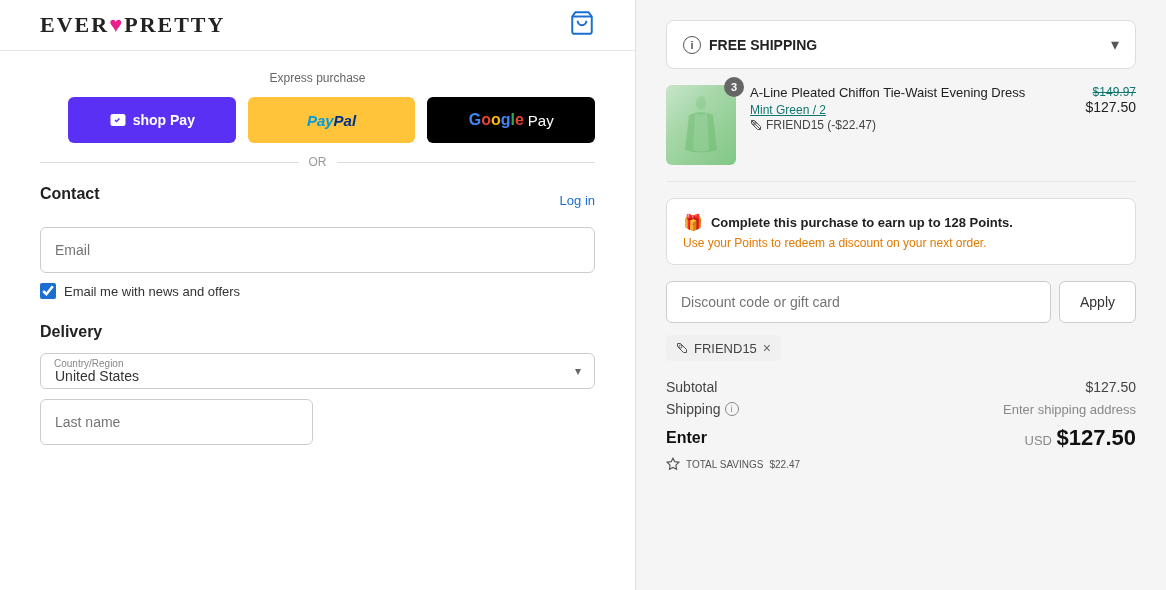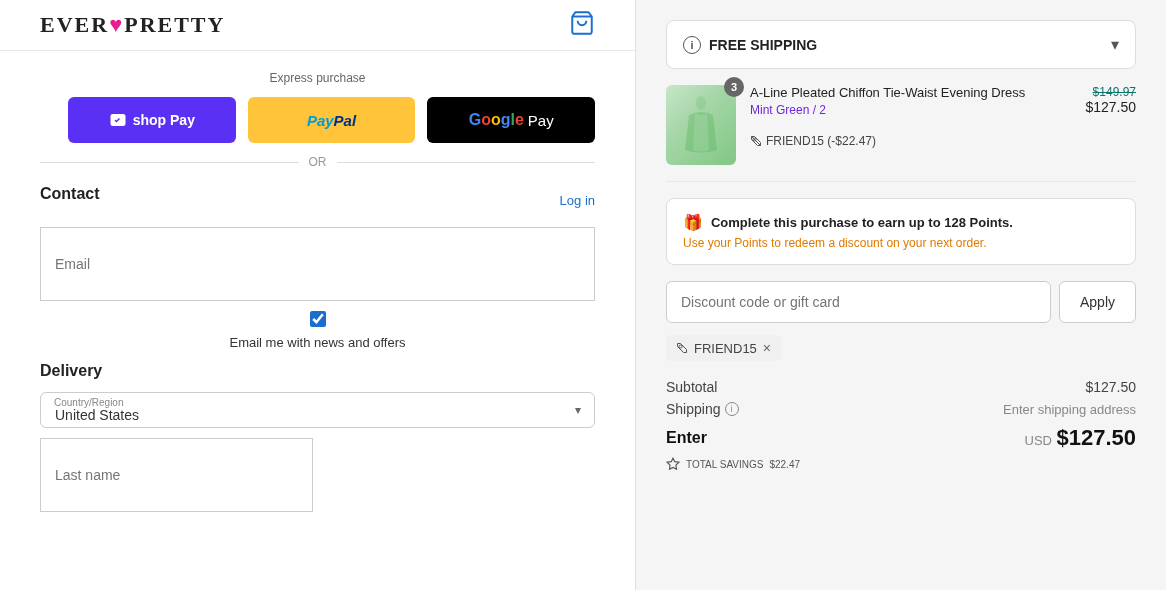--- a/index.html
+++ b/index.html
@@ -146,37 +146,36 @@
     .log-in-link {
       color: #1a6ecf;
       font-size: 13px;
       text-decoration: none;
       cursor: pointer;
     }
 
     .input-field {
       width: 100%;
       border: 1px solid #ccc;
-      border-radius: 0;
-      padding: 28px 14px;
+      border-radius: 6px;
+      padding: 14px 14px;
       font-size: 14px;
       color: #333;
       outline: none;
       background: #fff;
       margin-bottom: 10px;
     }
 
     .checkbox-row {
       display: flex;
       align-items: center;
       gap: 8px;
-      margin-bottom: 12px;
+      margin-bottom: 24px;
       font-size: 13px;
       color: #333;
-      flex-direction: column;
     }
 
     .checkbox-input {
       width: 16px;
       height: 16px;
       accent-color: #1a6ecf;
       cursor: pointer;
     }
 
     
@@ -320,22 +319,23 @@
 
     .product-name {
       font-size: 13px;
       color: #222;
       font-weight: 500;
       margin-bottom: 3px;
     }
 
     .product-variant {
       font-size: 12px;
-      color: #6d28d9;
-      margin-bottom: 17px;
+      color: #0f766e;
+      margin-bottom: 1px;
+      text-decoration: underline;
     }
 
     .product-discount-tag {
       display: flex;
       align-items: center;
       gap: 4px;
       font-size: 12px;
       color: #444;
     }
 

